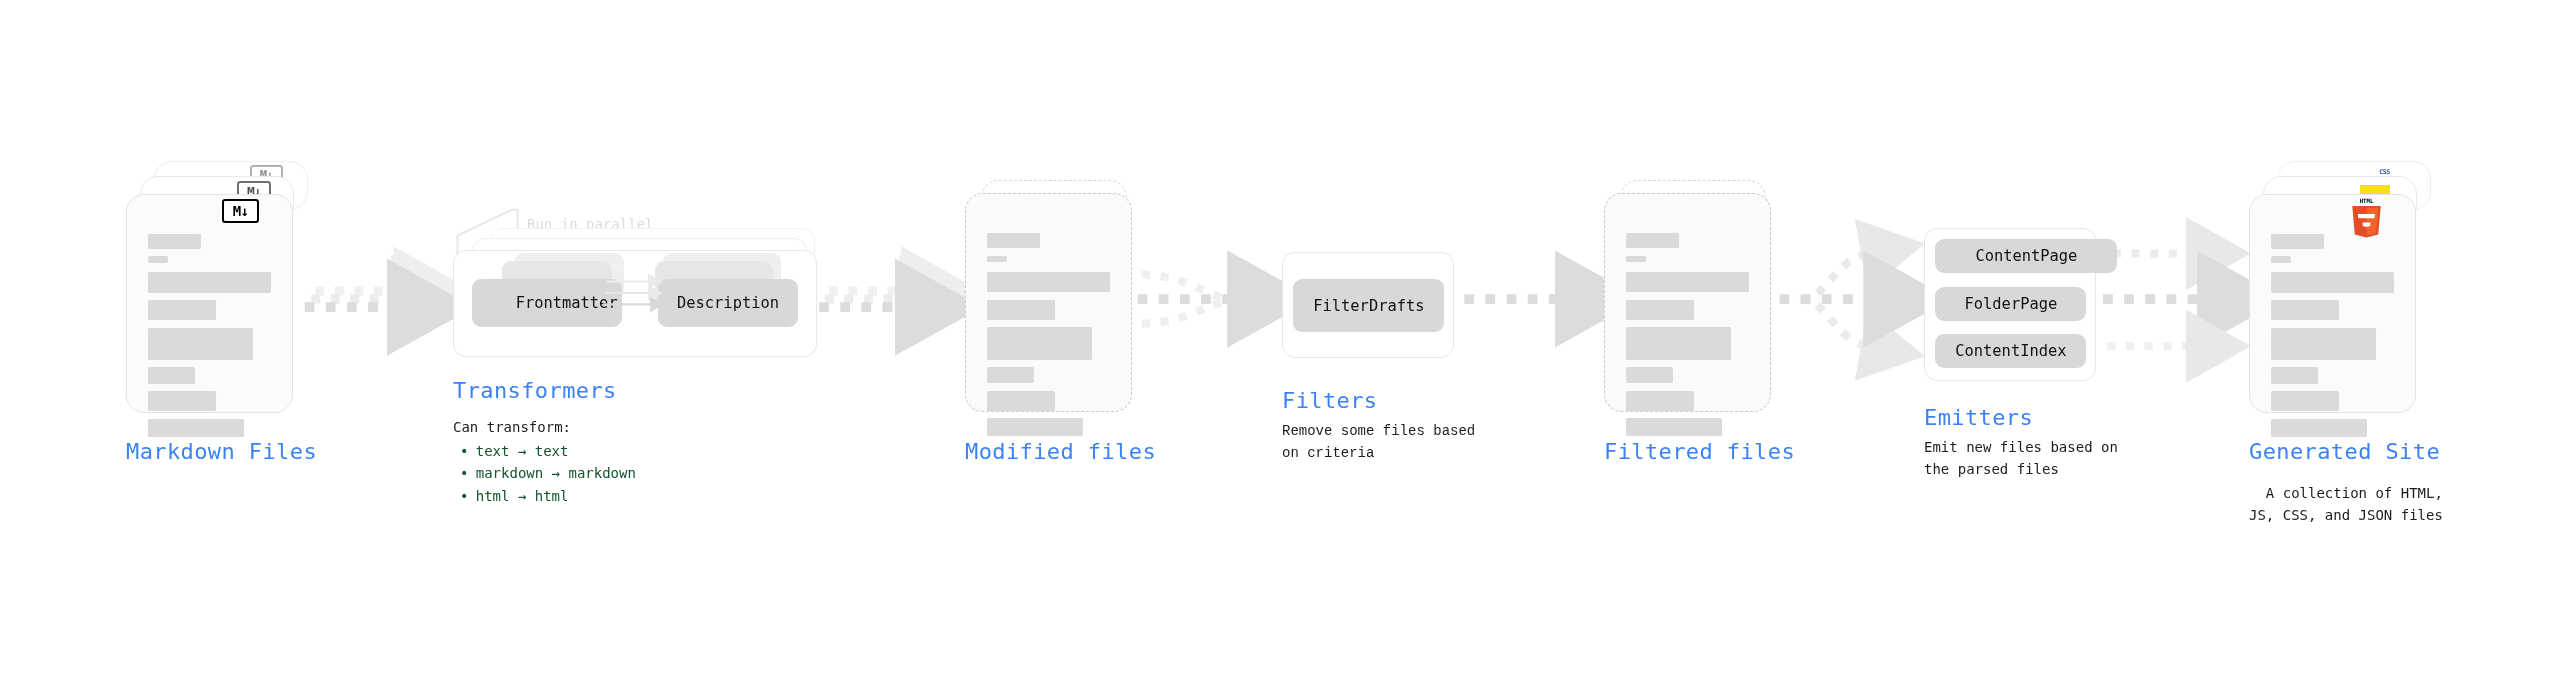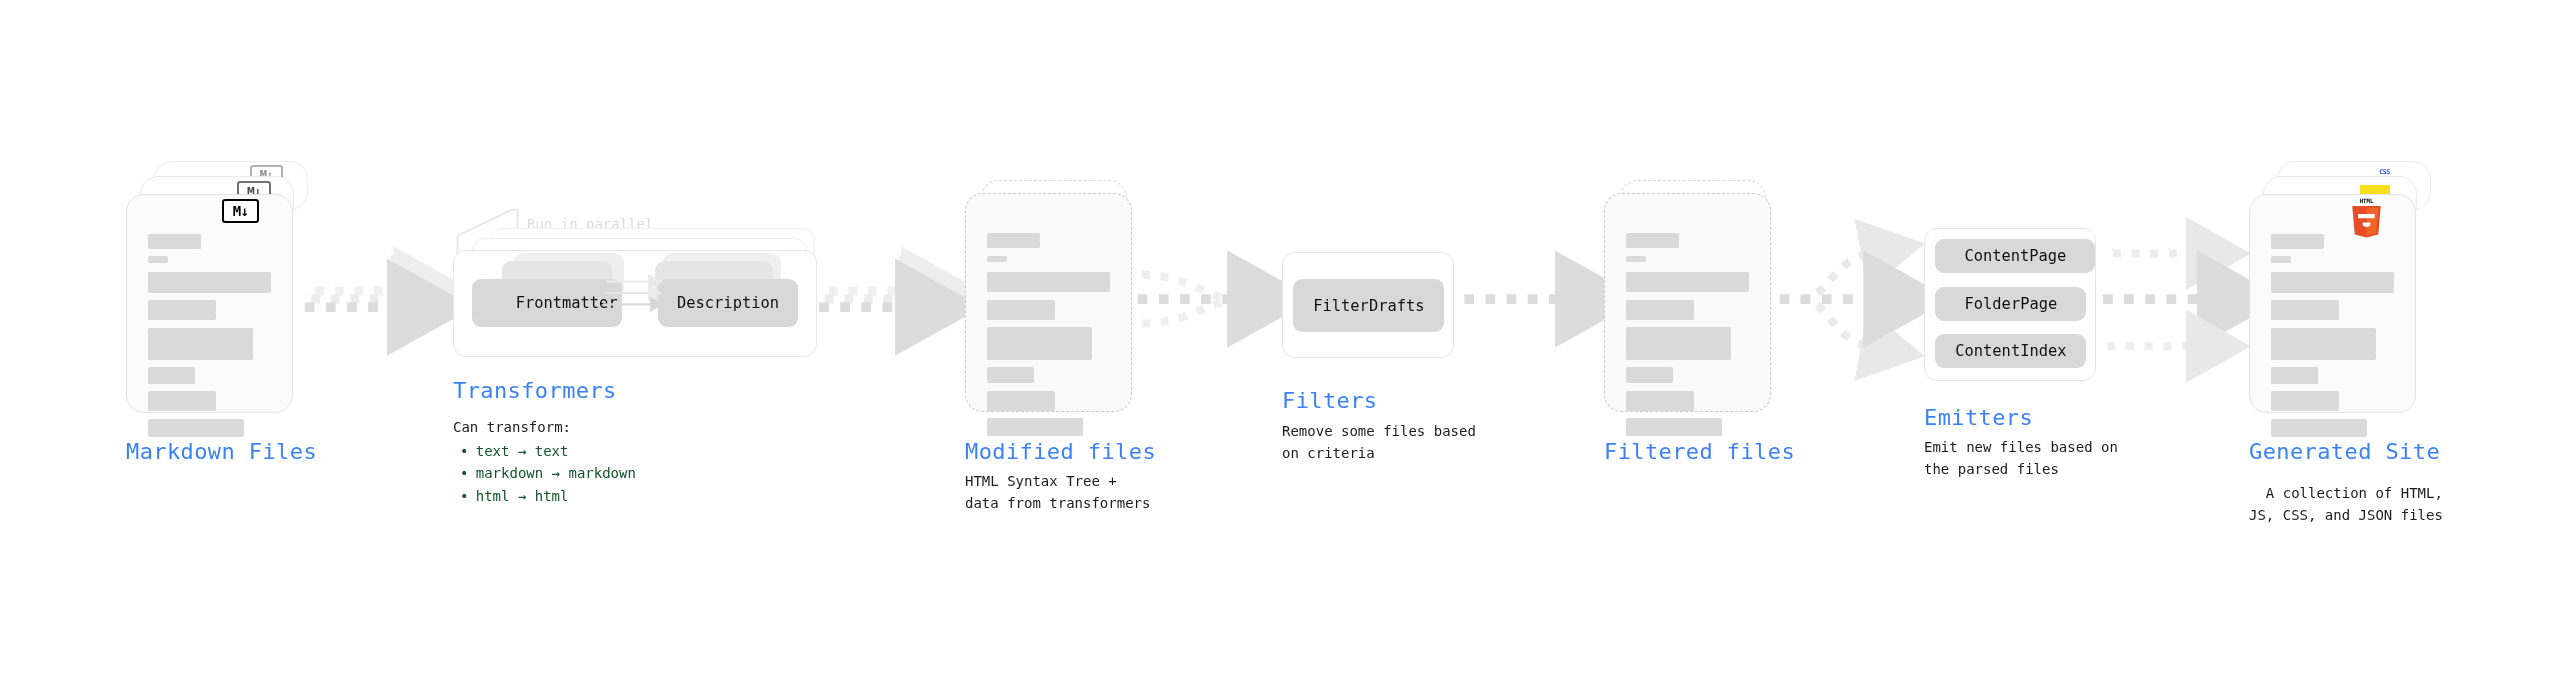--- a/index.html
+++ b/index.html
@@ -263,30 +263,28 @@
         <div class="ln" style="width:55%; height:20.3px;"></div>
         <div class="ln" style="width:85%; height:32.5px;"></div>
         <div class="ln" style="width:38%; height:16.3px;"></div>
         <div class="ln" style="width:55%; height:20.3px;"></div>
         <div class="ln" style="width:78%; height:18px;"></div>
       </div>
     </div>
   </div>
 
   <div class="title" style="left:965px; top:439px;">Modified files</div>
-  <div class="subtitle" style="left:965px; top:471px;">HTML Syntax Tree +
-data from transformers</div>
 
   <div style="position:absolute; left:1282px; top:252px; width:179px; height:106px;">
     <div class="gbox" style="left:0px; top:0px; width:172px; height:106px;"></div>
     <div class="chip" style="left:11.4px; top:27px; width:151px; height:53px;">FilterDrafts</div>
   </div>
 
   <div class="title" style="left:1282px; top:388px;">Filters</div>
-  <div class="subtitle" style="left:1282px; top:421px;">Remove some files based
+  <div class="subtitle" style="left:1282px; top:421px;font-family:Liberation Mono, monospace;">Remove some files based
 on criteria</div>
 
   <div class="doc-stack" style="left:1604px; top:180px; width:187px; height:244px;">
     <div class="doc-card dashed" style="left:16.3px; top:0px; width:146px; height:44px; border-color:#d6d6d6; background:#ffffff;"></div>
     <div class="doc-card dashed" style="left:0px; top:13px; width:167px; height:219px;">
       <div class="doc-lines">
         <div class="ln" style="width:53px; height:15.4px;"></div>
         <div class="ln" style="width:19.5px; height:6.5px; margin-bottom:9.8px;"></div>
         <div class="ln" style="width:100%; height:20.3px;"></div>
         <div class="ln" style="width:55%; height:20.3px;"></div>
@@ -295,21 +293,21 @@
         <div class="ln" style="width:55%; height:20.3px;"></div>
         <div class="ln" style="width:78%; height:18px;"></div>
       </div>
     </div>
   </div>
 
   <div class="title" style="left:1604px; top:439px;">Filtered files</div>
 
   <div style="position:absolute; left:1924px; top:228px; width:187px; height:154px;">
     <div class="gbox" style="left:0px; top:0px; width:172px; height:153px;"></div>
-    <div class="chip" style="left:11.4px; top:10.6px; width:160px; height:34px;">ContentPage</div>
+    <div class="chip" style="left:11.4px; top:10.6px; width:182px; height:34px;">ContentPage</div>
     <div class="chip" style="left:11.4px; top:59px; width:151px; height:34px;">FolderPage</div>
     <div class="chip" style="left:11.4px; top:106px; width:151px; height:34px;">ContentIndex</div>
   </div>
 
   <div class="title" style="left:1924px; top:405px;">Emitters</div>
   <div class="subtitle" style="left:1924px; top:437px;">Emit new files based on
 the parsed files</div>
 
   <div class="doc-stack" style="left:2249px; top:161px; width:203px; height:260px;">
 

